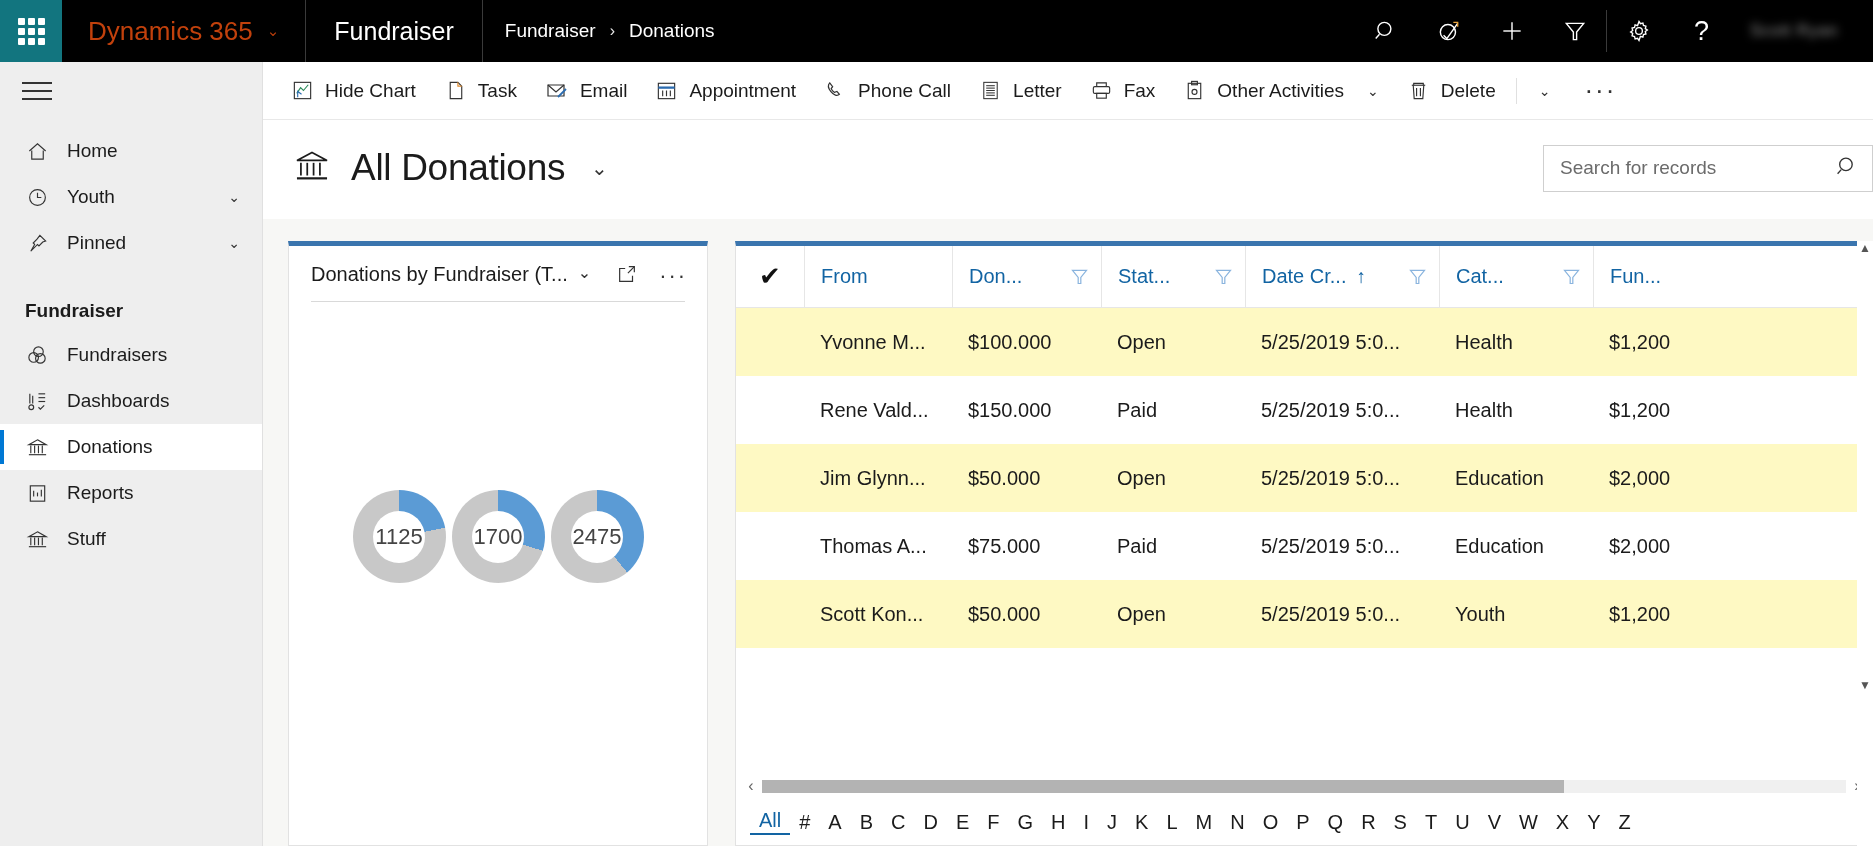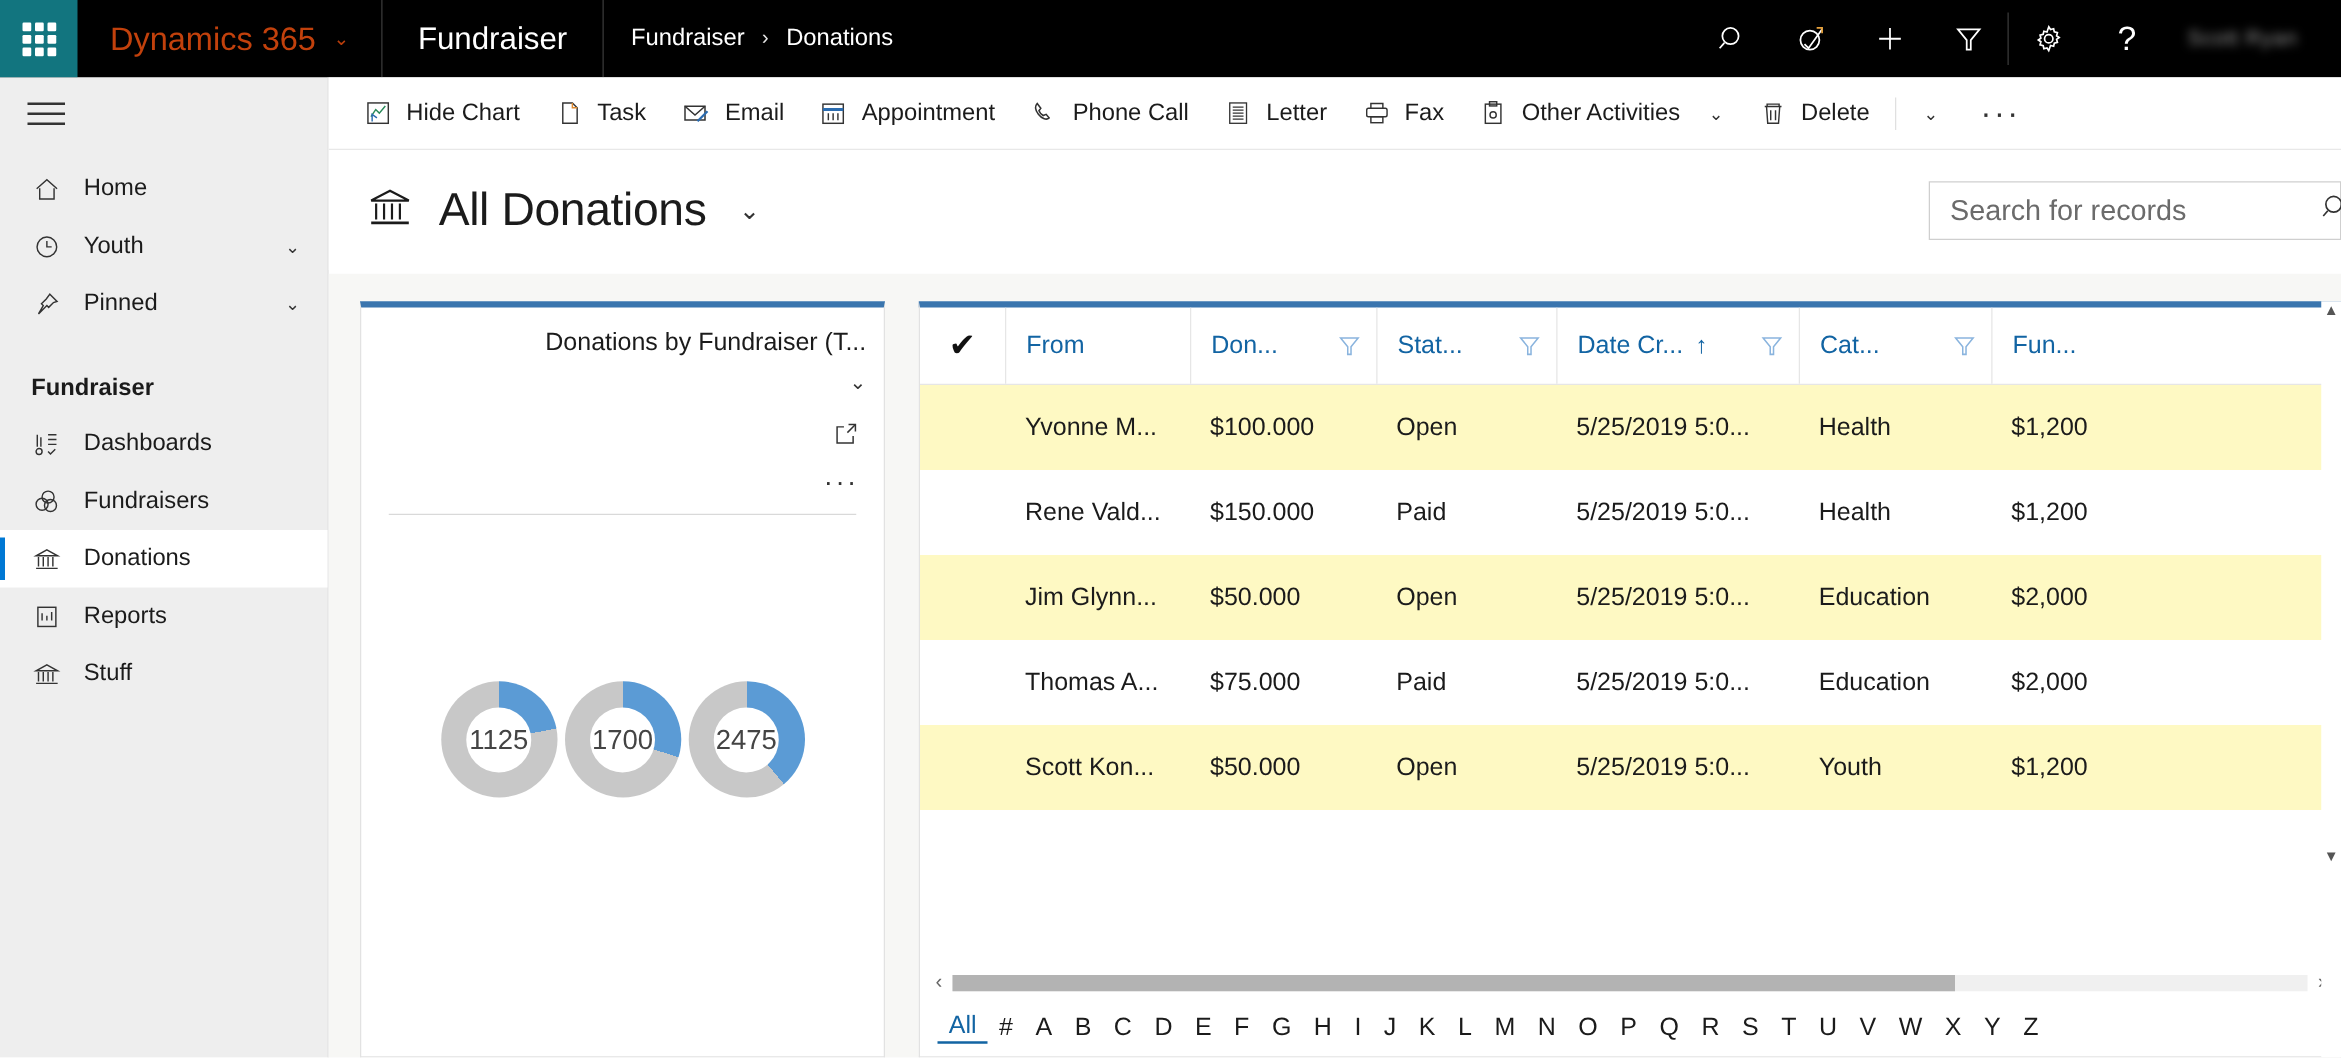--- a/index.html
+++ b/index.html
@@ -123,40 +123,39 @@
     font-size: 37px; font-weight: 400; color: #1b1b1b; letter-spacing: -.3px;
   }
   .pagehdr .pcaret { margin-left: 26px; font-size: 20px; color: #333;
     cursor: pointer; }
   .searchbox {
     margin-left: auto; margin-right: 0; width: 330px; height: 47px;
     border: 1px solid #cfcfcf; background: #ffffff;
     display: flex; align-items: center; padding: 0 12px 0 16px;
   }
   .searchbox input {
-    border: none; outline: none; flex: 1; font-size: 23px; color: #000000;
+    border: none; outline: none; flex: 1; font-size: 19px; color: #000000;
     font-family: "Liberation Sans", sans-serif; background: transparent;
   }
   .searchbox input::placeholder { color: #6b6b6b; }
 
   
   .content {
     position: absolute; top: 157px; left: 0; right: 0; bottom: 0;
     background: #f7f7f5; padding: 22px 0 0 25px; display: flex; gap: 27px;
   }
 
   
   .chartpanel {
     width: 420px; background: #ffffff; border: 1px solid #e2e2e2;
     border-top: 5px solid #3a75ae; display: flex; flex-direction: column;
   }
   .chartpanel-hdr {
-    display: flex; align-items: flex-end; padding: 17px 14px 0 22px;
+    display: flex; align-items: flex-start; padding: 17px 14px 0 22px;
     gap: 10px;
-    flex-direction: column;
   }
   .chart-title {
     font-size: 20px; color: #1b1b1b; white-space: nowrap;
   }
   .chart-title-caret { font-size: 16px; color: #333; cursor: pointer; }
   .chart-hdr-spacer { flex: 1; }
   .chart-ic { cursor: pointer; padding: 0 5px; }
   .chart-ellipsis { font-size: 22px; letter-spacing: 2px; color: #333;
     cursor: pointer; padding: 0 6px; }
   .chart-rule { height: 1px; background: #d9d9d9; margin: 12px 22px 0 22px; }
@@ -356,41 +355,41 @@
         <span class="ncaret">⌄</span>
       </div>
     </div>
 
     <div class="navgroup">Fundraiser</div>
 
     <div class="navlist" style="padding-top:0">
       <div class="navitem">
         <span class="nicon">
           <svg width="23" height="23" viewBox="0 0 24 24" fill="none" stroke="#333" stroke-width="1.2">
+            <circle cx="13" cy="8" r="5"></circle>
+              <circle cx="8" cy="14" r="5"></circle>
+              <circle cx="15" cy="15" r="5"></circle>
+          </svg>
+        </span>
+        <span class="nlabel">Fundraisers</span>
+      </div>
+
+      <div class="navitem">
+        <span class="nicon">
+          <svg width="23" height="23" viewBox="0 0 24 24" fill="none" stroke="#333" stroke-width="1.2">
             <line x1="4" y1="4" x2="4" y2="14"></line>
               <line x1="7" y1="6" x2="7" y2="14"></line>
             <line x1="13" y1="4" x2="20" y2="4"></line>
               <line x1="13" y1="8" x2="20" y2="8"></line>
             <line x1="13" y1="12" x2="20" y2="12"></line>
             <path d="M3 18a2.5 2.5 0 1 0 5 0 2.5 2.5 0 1 0-5 0"></path>
             <polyline points="13,18 15,20 19,16"></polyline>
           </svg>
         </span>
         <span class="nlabel">Dashboards</span>
-      </div>
-
-      <div class="navitem">
-        <span class="nicon">
-          <svg width="23" height="23" viewBox="0 0 24 24" fill="none" stroke="#333" stroke-width="1.2">
-            <circle cx="13" cy="8" r="5"></circle>
-              <circle cx="8" cy="14" r="5"></circle>
-              <circle cx="15" cy="15" r="5"></circle>
-          </svg>
-        </span>
-        <span class="nlabel">Fundraisers</span>
       </div>
 
       <div class="navitem selected">
         <span class="nicon">
           <svg width="23" height="23" viewBox="0 0 24 24" fill="none" stroke="#333" stroke-width="1.2">
             <polygon points="12,4 21,9 3,9"></polygon>
             <line x1="5" y1="10" x2="5" y2="18"></line>
               <line x1="9" y1="10" x2="9" y2="18"></line>
             <line x1="13" y1="10" x2="13" y2="18"></line>
               <line x1="17" y1="10" x2="17" y2="18"></line>

